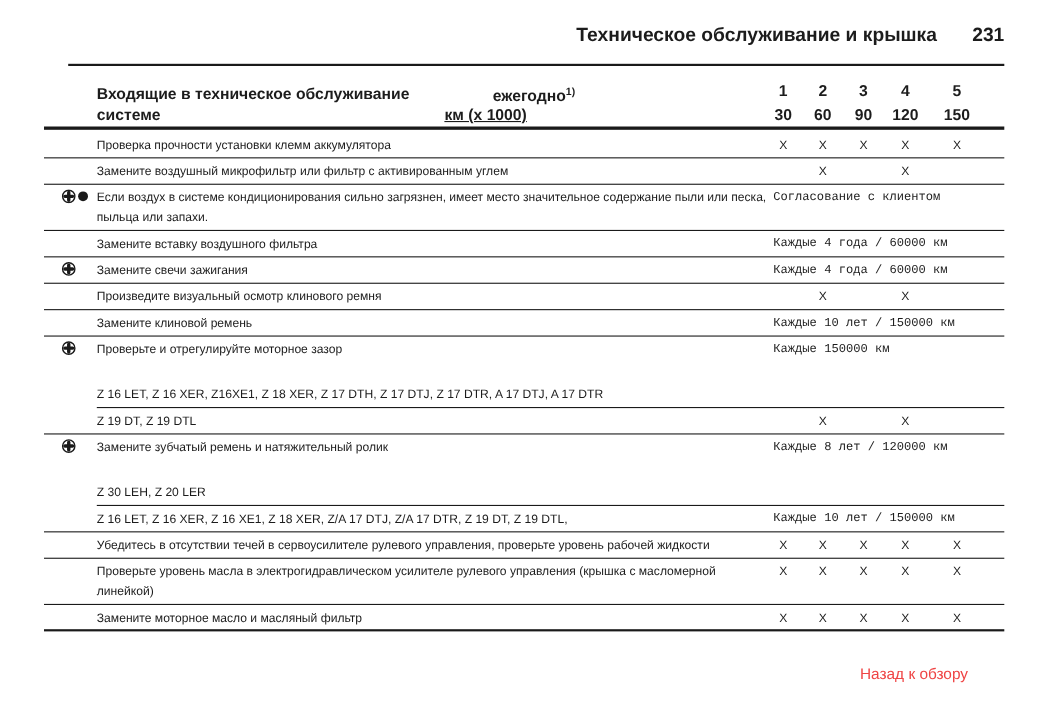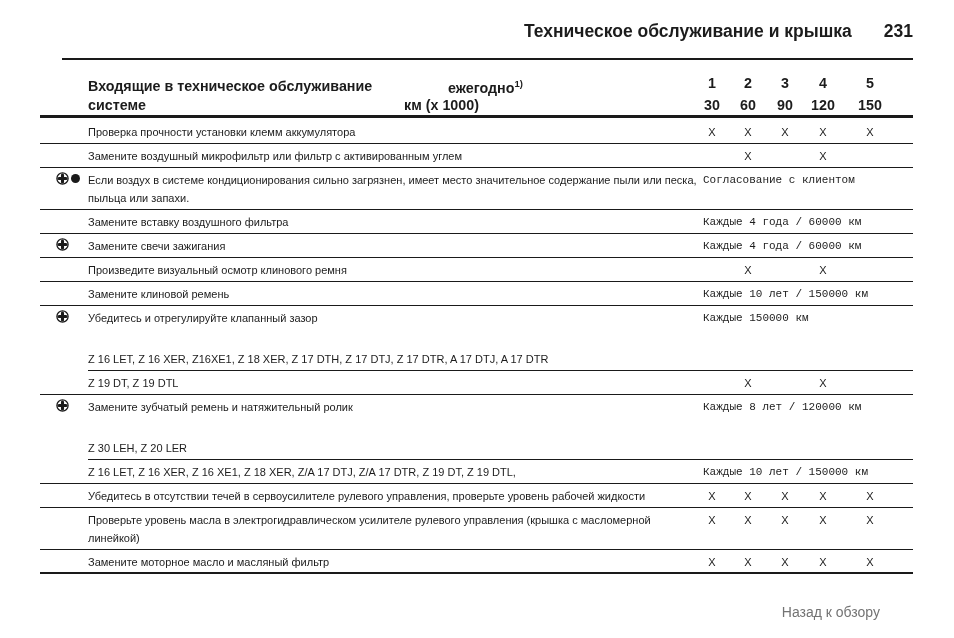--- a/index.html
+++ b/index.html
@@ -21,21 +21,21 @@
   .top-rule {
     position:absolute; top:58px; left:62px; right:41px;
     height:2px; background:#1a1a1a;
   }
   
   .thead { position:absolute; left:0; top:0; width:954px; font-weight:bold; font-size:14.3px; line-height:19px; }
   .h-ops1 { position:absolute; left:88px; top:77px; }
   .h-ops2 { position:absolute; left:88px; top:96px; }
   .h-int1 { position:absolute; left:404px; top:74px;margin-left:44px; }
   .h-int1 sup { font-size:9.5px; }
-  .h-int2 { position:absolute; left:404px; top:96px; }
+  .h-int2 { position:absolute; left:404px; top:96px;text-decoration:underline; }
   .hc { position:absolute; width:36px; text-align:center; }
   .hr1 { top:74px; } .hr2 { top:96px; }
   .hx1 { left:694px; } .hx2 { left:730px; } .hx3 { left:767px; } .hx4 { left:805px; } .hx5 { left:852px; }
   .head-thick {
     position:absolute; top:115px; left:40px; right:41px;
     height:3px; background:#1a1a1a;
   }
   
   .tbody {
     position:absolute; top:120px; left:40px; width:873px;
@@ -65,21 +65,21 @@
     display:inline-block; width:9px; height:9px; border-radius:50%;
     background:#1a1a1a;
   }
   
   .m { position:absolute; top:3px; width:30px; text-align:center; }
   .m1 { left:657px; } .m2 { left:693px; } .m3 { left:730px; } .m4 { left:768px; } .m5 { left:815px; }
   .note { position:absolute; left:663px; top:3px; white-space:nowrap;font-family:Liberation Mono, monospace; }
   
   .back-link {
     position:absolute; top:604px; right:74px;
-    font-size:14px; color:#737373; text-decoration:none; cursor:pointer;
+    font-size:14px; color:#ef4444; text-decoration:none; cursor:pointer;
   }
 </style>
 </head>
 <body>
 
 <div class="page">
 
   <div class="title-wrap">
     <span>Техническое обслуживание и крышка</span><span class="pageno">231</span>
   </div>
@@ -171,21 +171,21 @@
 
     <div class="row">
       <span class="icons">
         <span class="icon-screw">
           <svg width="13" height="13" viewBox="0 0 13 13">
               <circle cx="6.5" cy="6.5" r="5.6" fill="none" stroke="#1a1a1a" stroke-width="1.3"></circle>
               <path d="M6.5 3 V10 M3 6.5 H10" stroke="#1a1a1a" stroke-width="3.1" stroke-linecap="round" fill="none"></path>
             </svg>
         </span>
       </span>
-      <span class="text">Убедитесь и отрегулируйте клапанный зазор</span>
+      <span class="text">Проверьте и отрегулируйте моторное зазор</span>
       <span class="note">Каждые 150000 км</span>
     </div>
 
     <div class="row sep-indent gap-top">
       <span class="text">Z 16 LET, Z 16 XER, Z16XE1, Z 18 XER, Z 17 DTH, Z 17 DTJ, Z 17 DTR, A 17 DTJ, A 17 DTR</span>
     </div>
 
     <div class="row sep-full">
       <span class="text">Z 19 DT, Z 19 DTL</span>
       <span class="m m1"></span>

